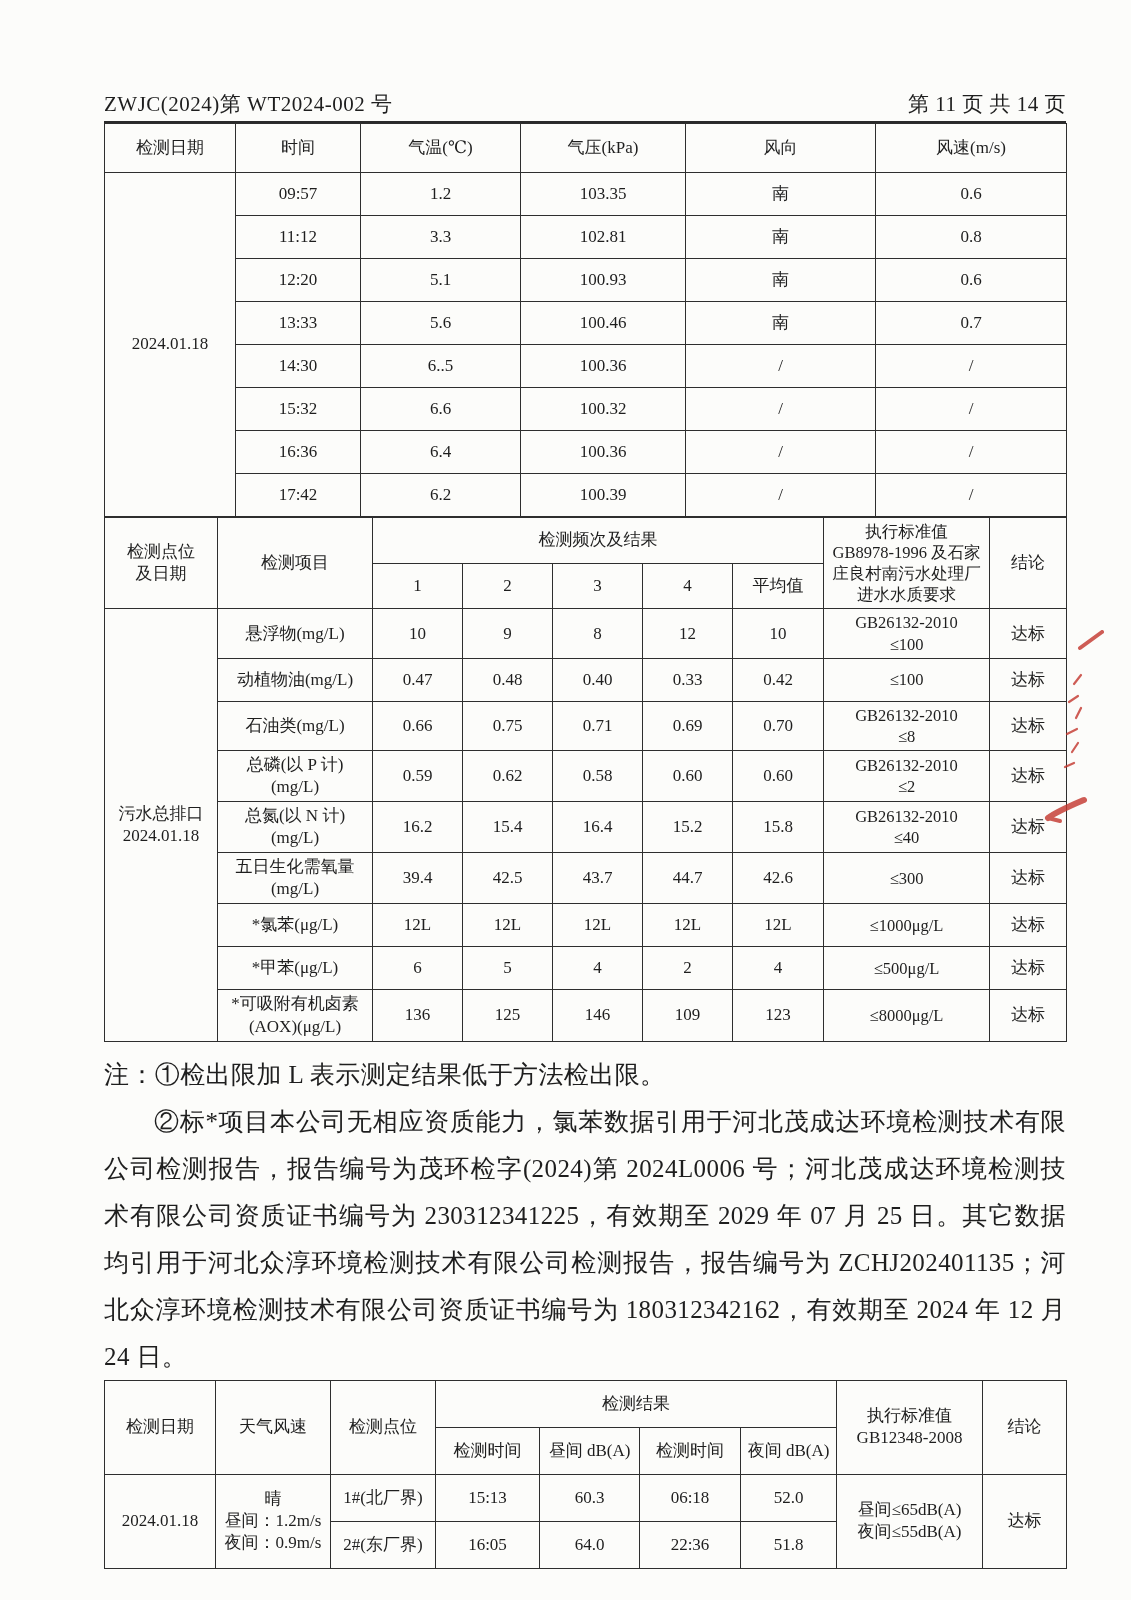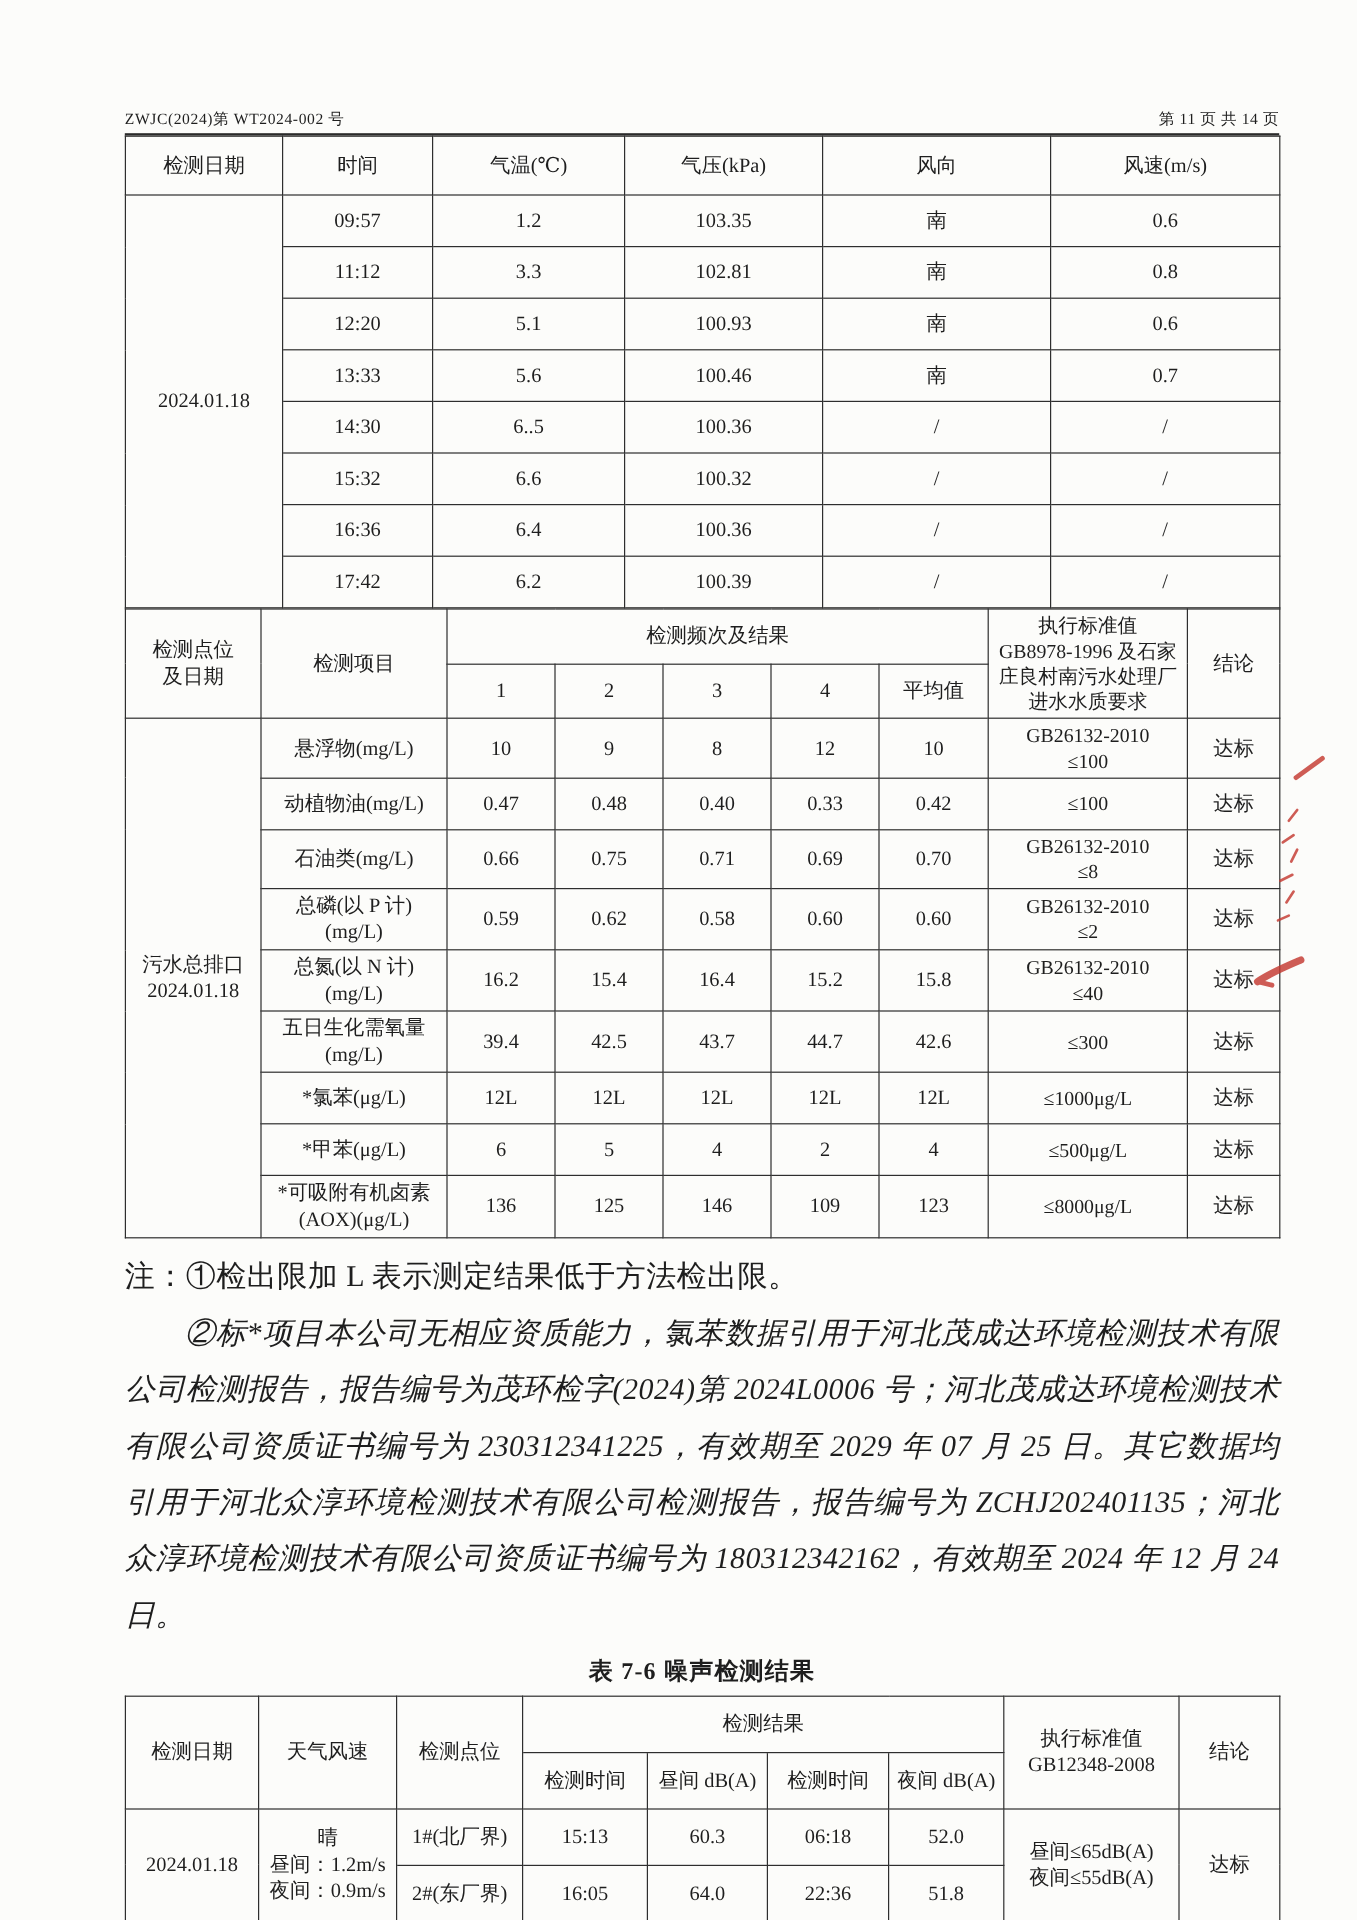--- a/index.html
+++ b/index.html
@@ -7,21 +7,21 @@
     position:relative;
     width:1131px;height:1600px;
     background:#fcfcfa;
     font-family:"Liberation Serif","DejaVu Serif",serif;
     color:#1e1e1e;
     overflow:hidden;
   }
   .content{position:absolute;left:104px;top:90px;width:962px;}
   .doc-header{
     display:flex;justify-content:space-between;align-items:center;
-    font-size:13px;letter-spacing:.5px;
+    font-size:21px;letter-spacing:.5px;
     border-bottom:2px solid #2a2a2a;
     padding-bottom:3px;
   }
   .table-title{
     text-align:center;font-weight:bold;font-size:20px;
     letter-spacing:1px;margin:9px 0 7px 0;
   }
   table{
     width:100%;border-collapse:collapse;table-layout:fixed;
     background:transparent;
@@ -38,21 +38,21 @@
   .t74 td{height:36px;}
   .t75 th{height:38px;}
   .t75 td{height:36px;}
   .t75 .std{font-size:16.5px;line-height:1.28;}
   .t76 th{height:40px;}
   .t76 td{height:40px;}
   .notes{
     margin-top:9px;font-size:25px;line-height:1.88;
     text-align:justify;letter-spacing:.4px;
   }
-  .notes .p2{text-indent:2em;font-style:italic;}
+  .notes .p2{text-indent:2em;}
   .red-marks{position:absolute;left:1040px;top:612px;pointer-events:none;}
 </style>
 </head>
 <body>
 
 <div class="page">
   <div class="content">
 
     <div class="doc-header">
       <span>ZWJC(2024)第 WT2024-002 号</span>
@@ -273,21 +273,20 @@
           <td>达标</td>
         </tr>
       </tbody>
     </table>
 
     <div class="notes">
       <div class="p1">注：①检出限加 L 表示测定结果低于方法检出限。</div>
       <div class="p2">②标*项目本公司无相应资质能力，氯苯数据引用于河北茂成达环境检测技术有限公司检测报告，报告编号为茂环检字(2024)第 2024L0006 号；河北茂成达环境检测技术有限公司资质证书编号为 230312341225，有效期至 2029 年 07 月 25 日。其它数据均引用于河北众淳环境检测技术有限公司检测报告，报告编号为 ZCHJ202401135；河北众淳环境检测技术有限公司资质证书编号为 180312342162，有效期至 2024 年 12 月 24 日。</div>
     </div>
 
-    <div class="table-title">表 7-6  噪声检测结果</div>
 
     <table class="t76">
       <colgroup>
         <col style="width:111px">
           <col style="width:115px">
           <col style="width:105px">
           <col style="width:104px">
         <col style="width:100px">
           <col style="width:101px">
           <col style="width:96px">

